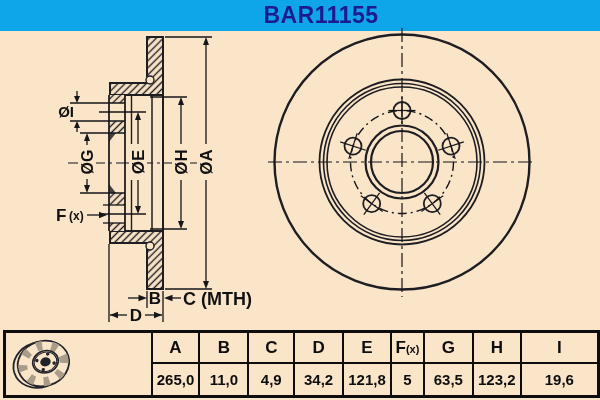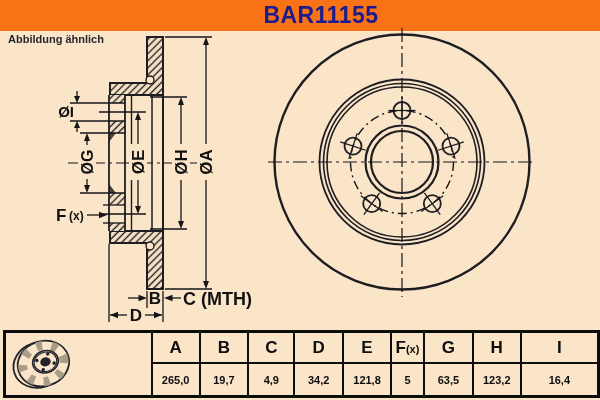--- a/index.html
+++ b/index.html
@@ -3,21 +3,21 @@
 <meta charset="utf-8">
 <style>
   html,body{margin:0;padding:0;background:#888;}
   .stage{
     position:relative;width:600px;height:400px;overflow:hidden;
     background:#FAE5C8;
     font-family:"Liberation Sans", sans-serif;
   }
   .banner{
     position:absolute;left:0;top:0;width:600px;height:31px;
-    background:#f97316;
+    background:#0ea5e9;
   }
   .banner .title{
     display:block;text-align:center;padding-left:42px;
     font-size:23px;font-weight:bold;color:#1B1B8E;
     line-height:30px;letter-spacing:.5px;
   }
   .note{
     position:absolute;left:8px;top:33px;
     font-size:11px;font-weight:bold;color:#26262A;line-height:13px;
   }
@@ -26,36 +26,35 @@
     position:absolute;left:3px;top:330px;
     border-collapse:collapse;table-layout:fixed;
     background:#FAE5C8;
   }
   .spec-table td,.spec-table th{
     border:2.5px solid #0D0D0D;text-align:center;vertical-align:middle;
     color:#0D0D0D;padding:0;
   }
   .spec-table{border:3px solid #0D0D0D;}
   .spec-table th{height:29px;font-size:17px;font-weight:bold;}
-  .spec-table td.val{height:31px;font-size:11px;font-weight:bold;}
+  .spec-table td.val{height:31px;font-size:15px;font-weight:bold;}
   .spec-table .fx-small{font-size:11px;font-weight:bold;}
   .icon-cell{width:145px;text-align:left !important;}
   svg text{fill:#111111;font-family:"Liberation Sans",sans-serif;font-weight:bold;}
 </style>
 </head>
 <body>
 
 <div class="stage">
 
   <div class="banner">
     <span class="title">BAR11155</span>
   </div>
 
   <div class="note">
-    <div>Abbildung ähnlich</div>
   </div>
 
   <svg class="drawing" width="600" height="400" viewBox="0 0 600 400">
     <defs>
       <pattern id="hatch" patternUnits="userSpaceOnUse" width="5" height="5" patternTransform="rotate(45)">
         <line x1="2.5" y1="-1" x2="2.5" y2="6" stroke="#1D1D22" stroke-width="1.4"></line>
       </pattern>
     </defs>
 
     <g stroke-linecap="butt">
@@ -244,25 +243,25 @@
       <th>C</th>
       <th>D</th>
       <th>E</th>
       <th><span>F</span><span class="fx-small">(x)</span></th>
       <th>G</th>
       <th>H</th>
       <th>I</th>
     </tr>
     <tr>
       <td class="val">265,0</td>
-      <td class="val">19,7</td>
+      <td class="val">11,0</td>
       <td class="val">4,9</td>
       <td class="val">34,2</td>
       <td class="val">121,8</td>
       <td class="val">5</td>
       <td class="val">63,5</td>
       <td class="val">123,2</td>
-      <td class="val">16,4</td>
+      <td class="val">19,6</td>
     </tr>
   </tbody>
     </table>
 
 </div>
 
 </body></html>

